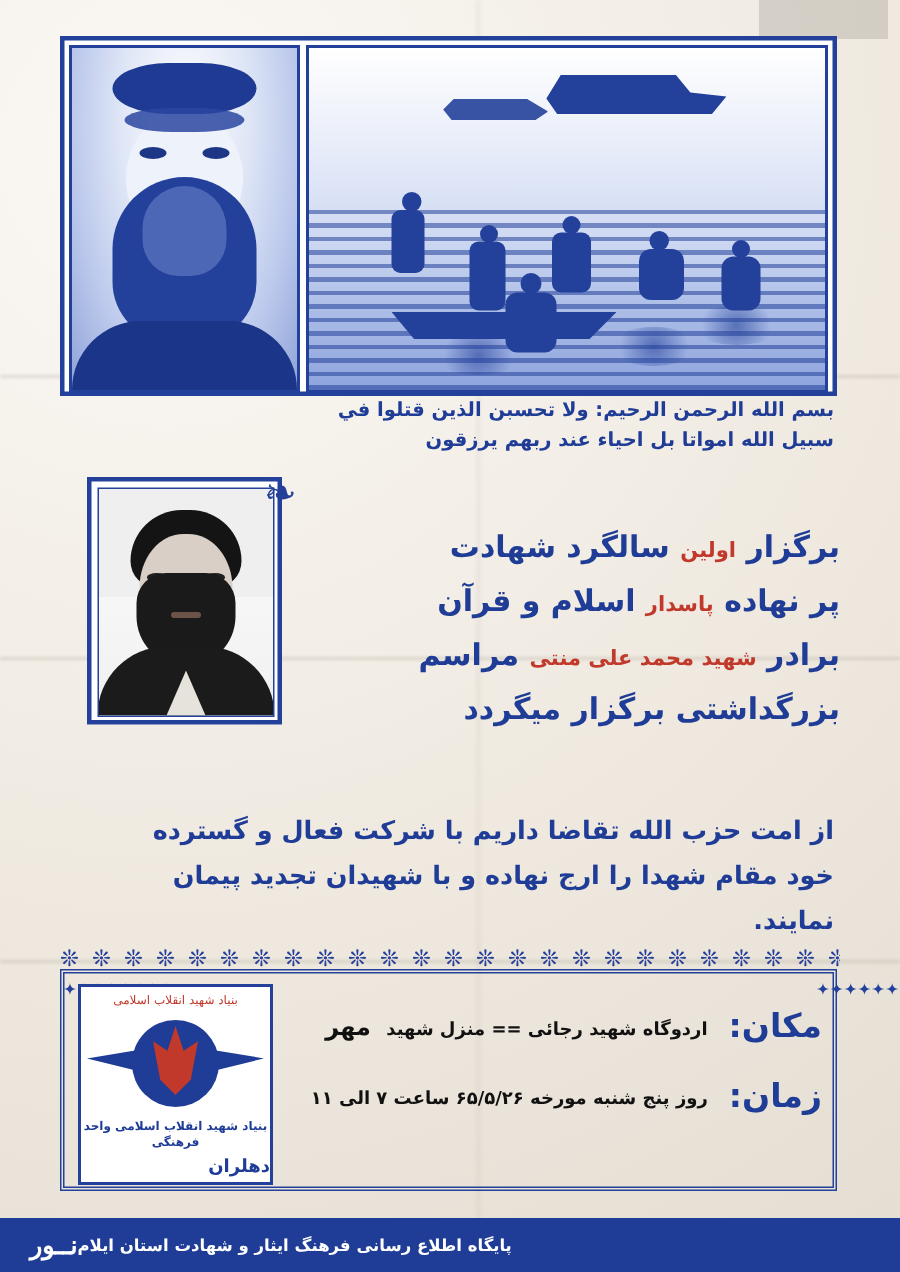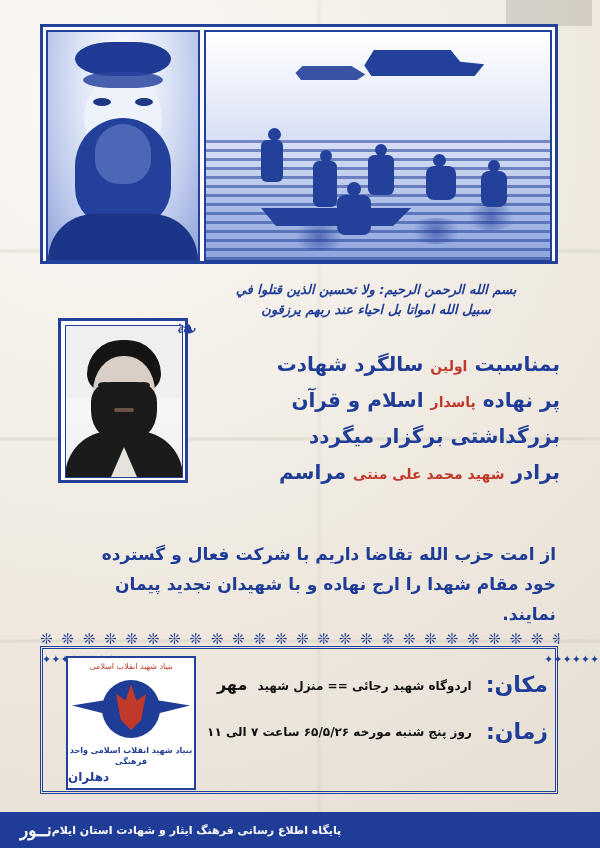--- a/index.html
+++ b/index.html
@@ -115,26 +115,25 @@
   .fig{position:absolute;background:#23409a;}
   .fig.h{border-radius:50%;}
   .scene .splash{
     position:absolute;width:60px;height:26px;border-radius:50%;
     background:radial-gradient(circle,#23409a 0%,rgba(35,64,154,0) 70%);
     opacity:.6;
   }
 
   
   .quran{
-    position:absolute;right:44px;top:280px;width:360px;
-    text-align:center;direction:rtl;
+    position:absolute;right:44px;top:264px;width:360px;
+    text-align:right;direction:rtl;
     color:#1f3c96;font-weight:bold;
     font-family:"DejaVu Sans", sans-serif;
     line-height:1.5;
-    font-style:italic;
   }
   .quran .l{font-size:13px;letter-spacing:0;}
 
   
   .portrait-frame{
     position:absolute;left:58px;top:318px;width:130px;height:165px;
     border:3px solid #23409a;background:#fff;
     box-sizing:border-box;padding:4px;
   }
   .portrait{
@@ -208,21 +207,20 @@
 
   
   .bottom-box{
     position:absolute;left:40px;top:646px;width:518px;height:148px;
     border:3px double #23409a;box-sizing:border-box;
   }
   .emblem{
     position:absolute;left:52px;top:656px;width:126px;height:130px;
     border:2px solid #23409a;background:#fff;
     overflow:hidden;
-    margin-left:14px;
   }
   .emblem .top-arc{
     position:absolute;left:6px;top:4px;right:6px;height:16px;
     color:#c0392b;font-size:8px;text-align:center;direction:rtl;
   }
   .emblem .globe{
     position:absolute;left:50%;top:22px;transform:translateX(-50%);
     width:58px;height:58px;border-radius:50%;
     background:#1f3c96;
   }
@@ -234,21 +232,21 @@
   .emblem .wing{
     position:absolute;top:42px;width:34px;height:14px;background:#1f3c96;
   }
   .emblem .wing.l{left:4px;clip-path:polygon(0 40%,100% 0,100% 100%);}
   .emblem .wing.r{right:4px;clip-path:polygon(100% 40%,0 0,0 100%);}
   .emblem .txt{
     position:absolute;left:0;right:0;bottom:20px;text-align:center;
     direction:rtl;color:#1f3c96;font-size:8px;line-height:1.35;font-weight:bold;
   }
   .emblem .city{
-    position:absolute;left:0;right:0;bottom:4px;text-align:left;
+    position:absolute;left:0;right:0;bottom:4px;text-align:right;
     direction:rtl;color:#1f3c96;font-size:12px;font-weight:bold;
   }
 
   .info-rows{
     position:absolute;right:52px;top:672px;width:350px;direction:rtl;text-align:right;
   }
   .info-row{display:flex;justify-content:flex-start;align-items:center;margin-bottom:22px;}
   .info-row .lbl{
     color:#1f3c96;font-size:22px;font-weight:bold;margin-left:14px;min-width:58px;text-align:right;
   }
@@ -350,36 +348,36 @@
       <div class="beard"></div>
       <div class="mouth"></div>
       <div class="body"></div>
       <div class="collar"></div>
     </div>
   </div>
   <div class="flourish">❧</div>
 
   <div class="main-text">
     <div class="ln">
-      <span>بمناسبت</span>
+      <span>برگزار</span>
       <span class="hand sm">اولين</span>
       <span>سالگرد شهادت</span>
     </div>
     <div class="ln">
       <span>پر نهاده</span>
       <span class="hand sm">پاسدار</span>
       <span>اسلام و قرآن</span>
     </div>
     <div class="ln">
-      <span>بزرگداشتی برگزار میگردد</span>
-    </div>
-    <div class="ln">
       <span>برادر</span>
       <span class="hand sm">شهید محمد علی منتی</span>
       <span>مراسم</span>
+    </div>
+    <div class="ln">
+      <span>بزرگداشتی برگزار میگردد</span>
     </div>
   </div>
 
   <div class="body-para">از امت حزب الله تقاضا داریم با شرکت فعال و گسترده خود مقام شهدا را ارج نهاده و با شهیدان تجدید پیمان نمایند.</div>
 
   <div class="divider">❊ ❊ ❊ ❊ ❊ ❊ ❊ ❊ ❊ ❊ ❊ ❊ ❊ ❊ ❊ ❊ ❊ ❊ ❊ ❊ ❊ ❊ ❊ ❊ ❊ ❊ ❊ ❊ ❊</div>
 
   <div class="bottom-box"></div>
   <div class="side-orn left">✦✦✦✦✦✦✦✦</div>
   <div class="side-orn right">✦✦✦✦✦✦✦✦</div>

